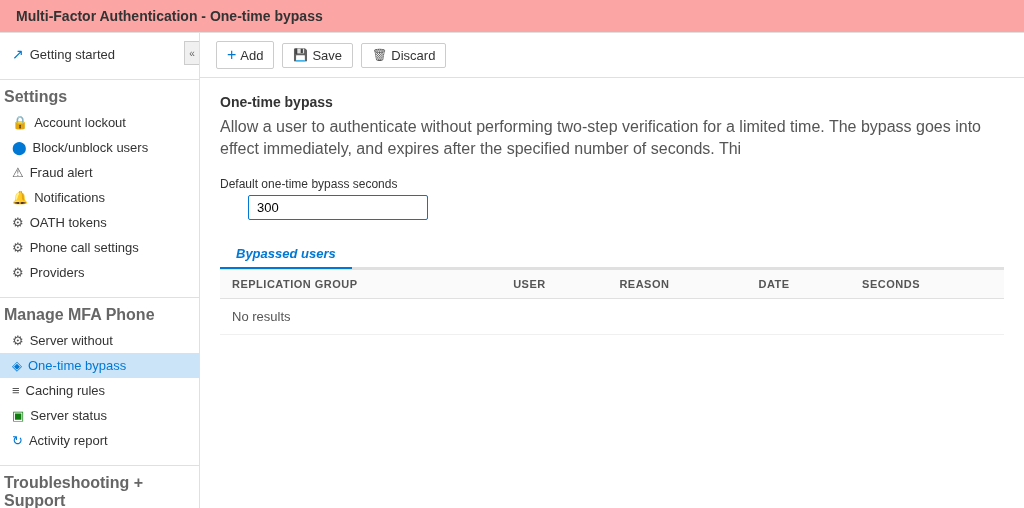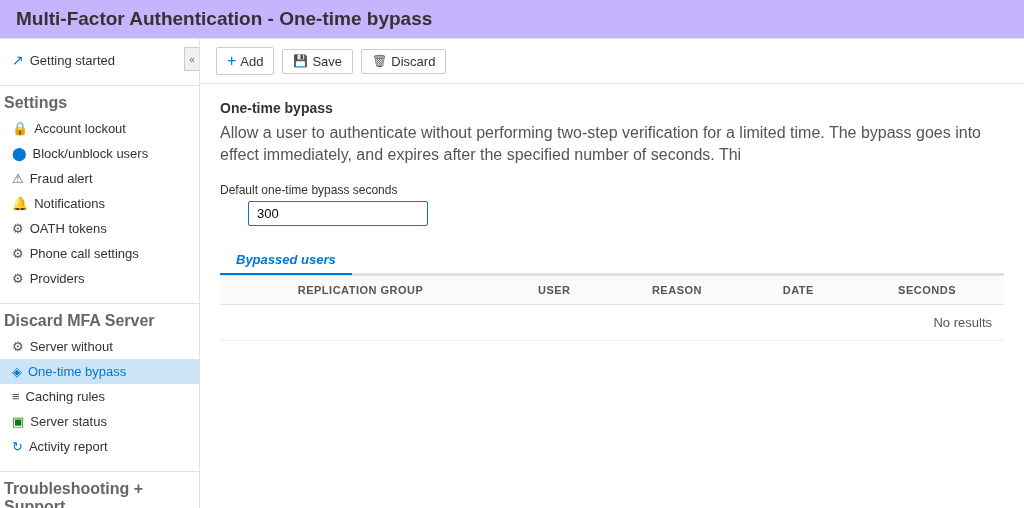--- a/index.html
+++ b/index.html
@@ -1,22 +1,22 @@
 <!DOCTYPE html>
 <html><head>
   <meta charset="utf-8">
   <style>
     * { box-sizing: border-box; margin: 0; padding: 0; }
     body { font-family: 'Segoe UI', Arial, sans-serif; font-size: 13px; color: #333; background: #fff; display: flex; flex-direction: column; height: 508px; overflow: hidden; }
 
     .title-bar {
-      background: #c4b5fd;
+      background: #fca5a5;
       border-bottom: 1px solid #e0e0e0;
       padding: 8px 16px;
-      font-size: 19px;
+      font-size: 14px;
       font-weight: 600;
       color: #333;
     }
 
     .main-layout {
       display: flex;
       flex: 1;
       overflow: hidden;
     }
 
@@ -184,36 +184,35 @@
       border-collapse: collapse;
       font-size: 12px;
     }
 
     .data-table thead tr {
       border-bottom: 1px solid #e0e0e0;
       border-top: 1px solid #e0e0e0;
     }
 
     .data-table th {
-      text-align: center;
+      text-align: left;
       padding: 8px 12px;
       font-size: 11px;
       font-weight: 600;
       color: #555;
       text-transform: uppercase;
       letter-spacing: 0.5px;
       background: #fafafa;
     }
 
     .data-table td {
       padding: 10px 12px;
       color: #555;
       border-bottom: 1px solid #f0f0f0;
       font-size: 13px;
-      text-align: right;
     }
 
     .no-results {
       padding: 12px 12px;
       color: #555;
       font-size: 13px;
       border-bottom: 1px solid #e0e0e0;
     }
   </style>
 </head>
@@ -257,21 +256,21 @@
     </div>
     <div class="sidebar-item">
       <span style="color:#555;">⚙</span>
       <span>Phone call settings</span>
     </div>
     <div class="sidebar-item">
       <span style="color:#555;">⚙</span>
       <span>Providers</span>
     </div>
 
-    <div class="sidebar-section-label">Discard MFA Server</div>
+    <div class="sidebar-section-label">Manage MFA Phone</div>
 
     <div class="sidebar-item">
       <span style="color:#555;">⚙</span>
       <span>Server without</span>
     </div>
     <div class="sidebar-item active">
       <span style="color:#0078d4;">◈</span>
       <span>One-time bypass</span>
     </div>
     <div class="sidebar-item">

